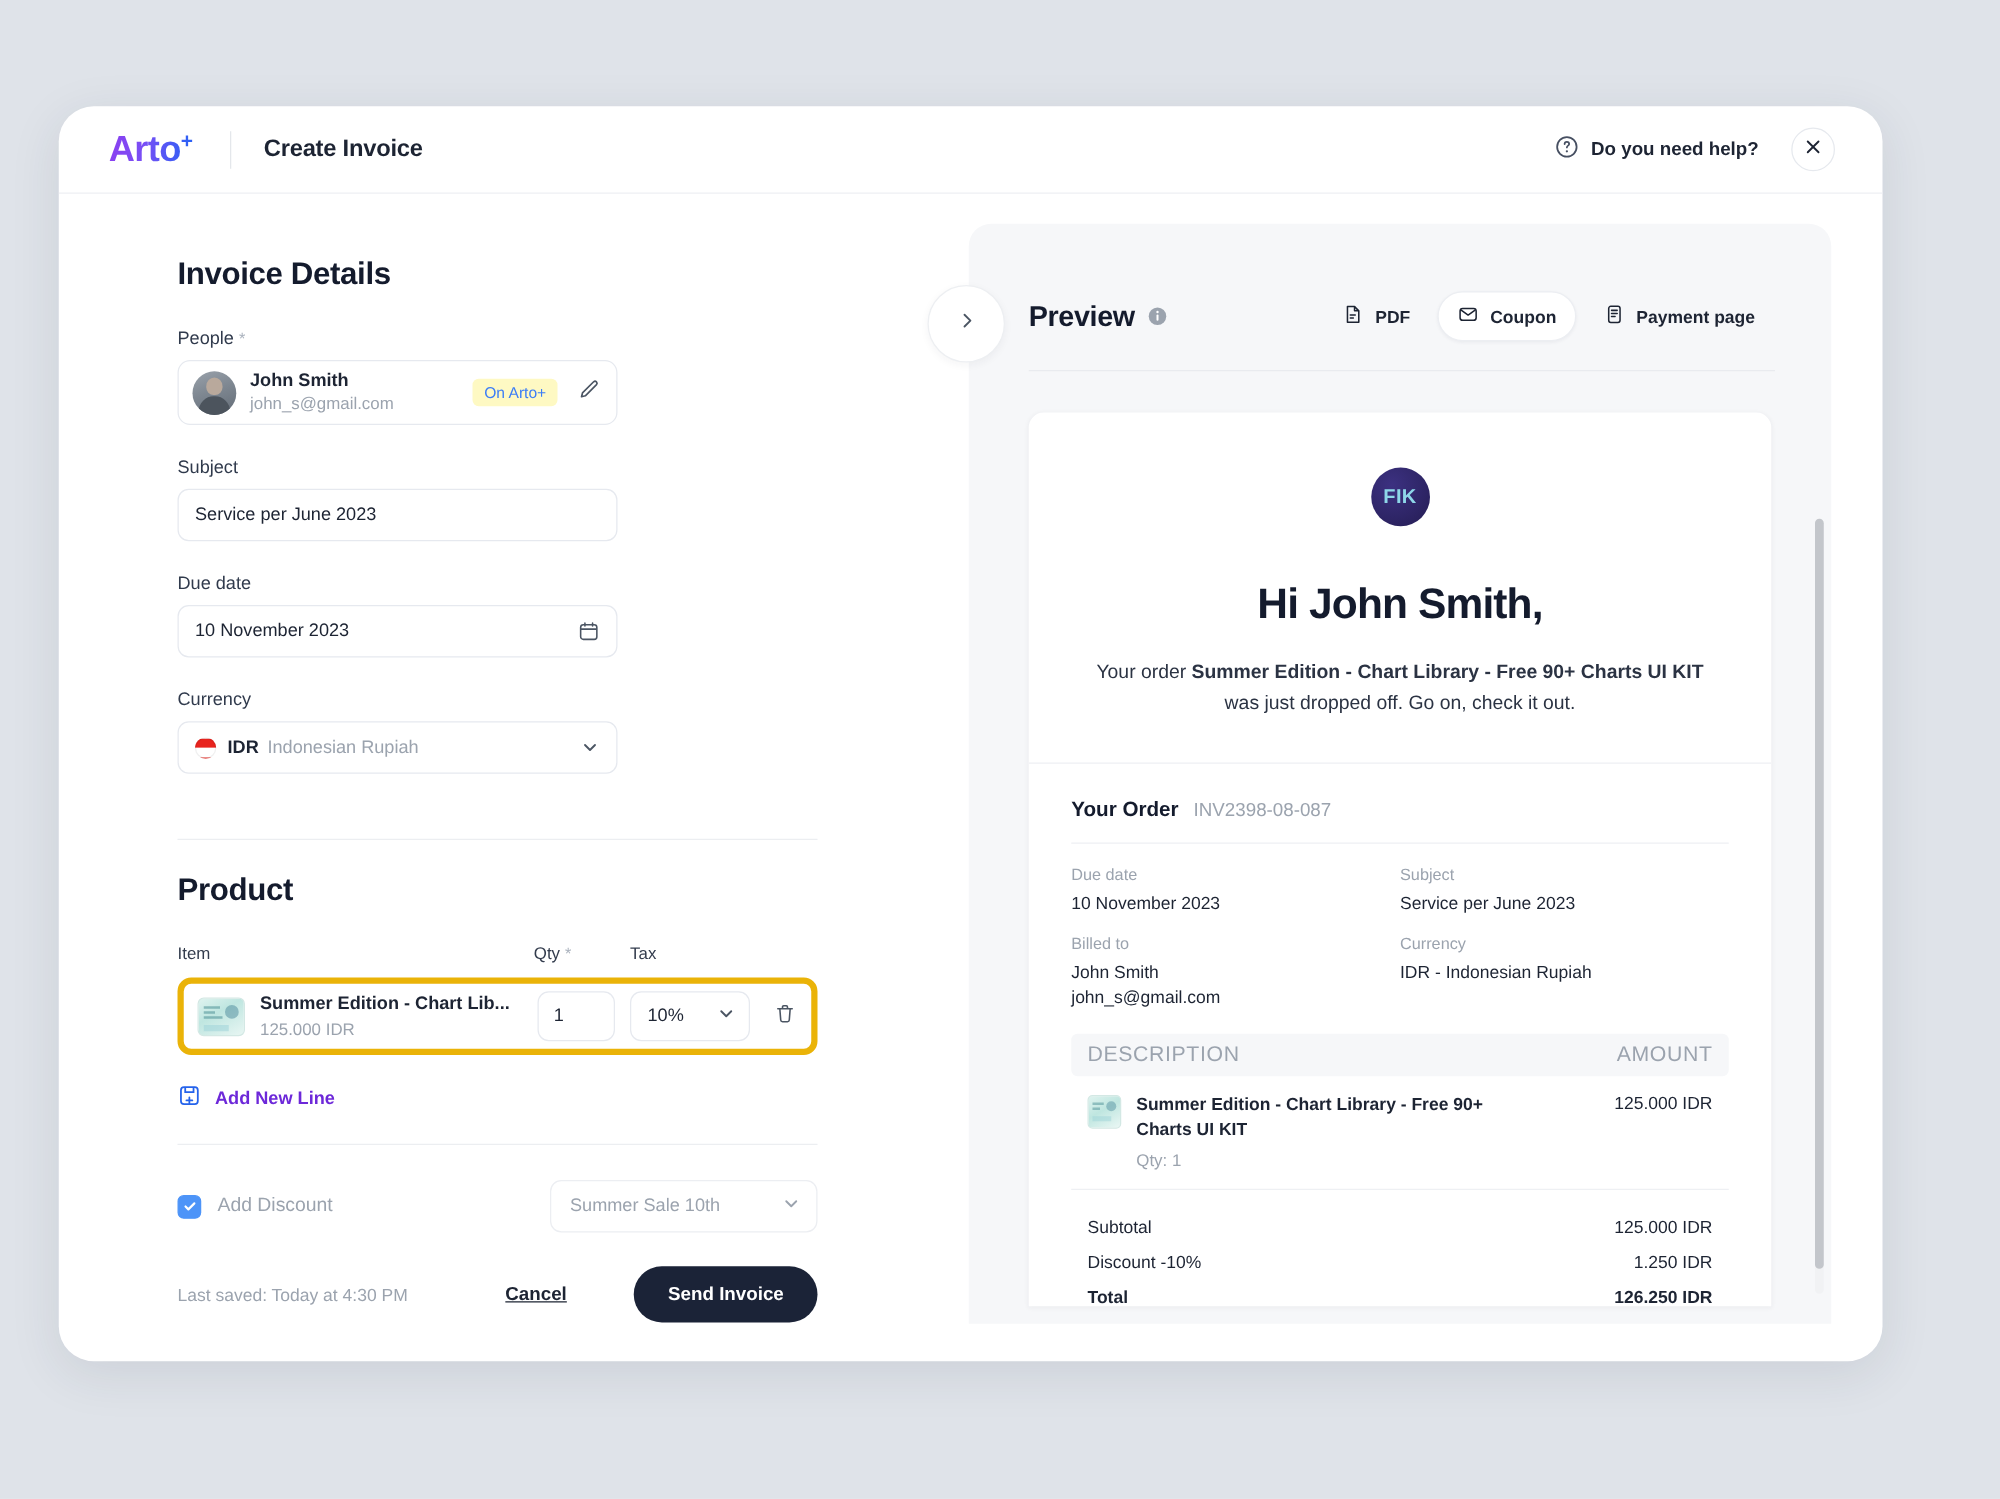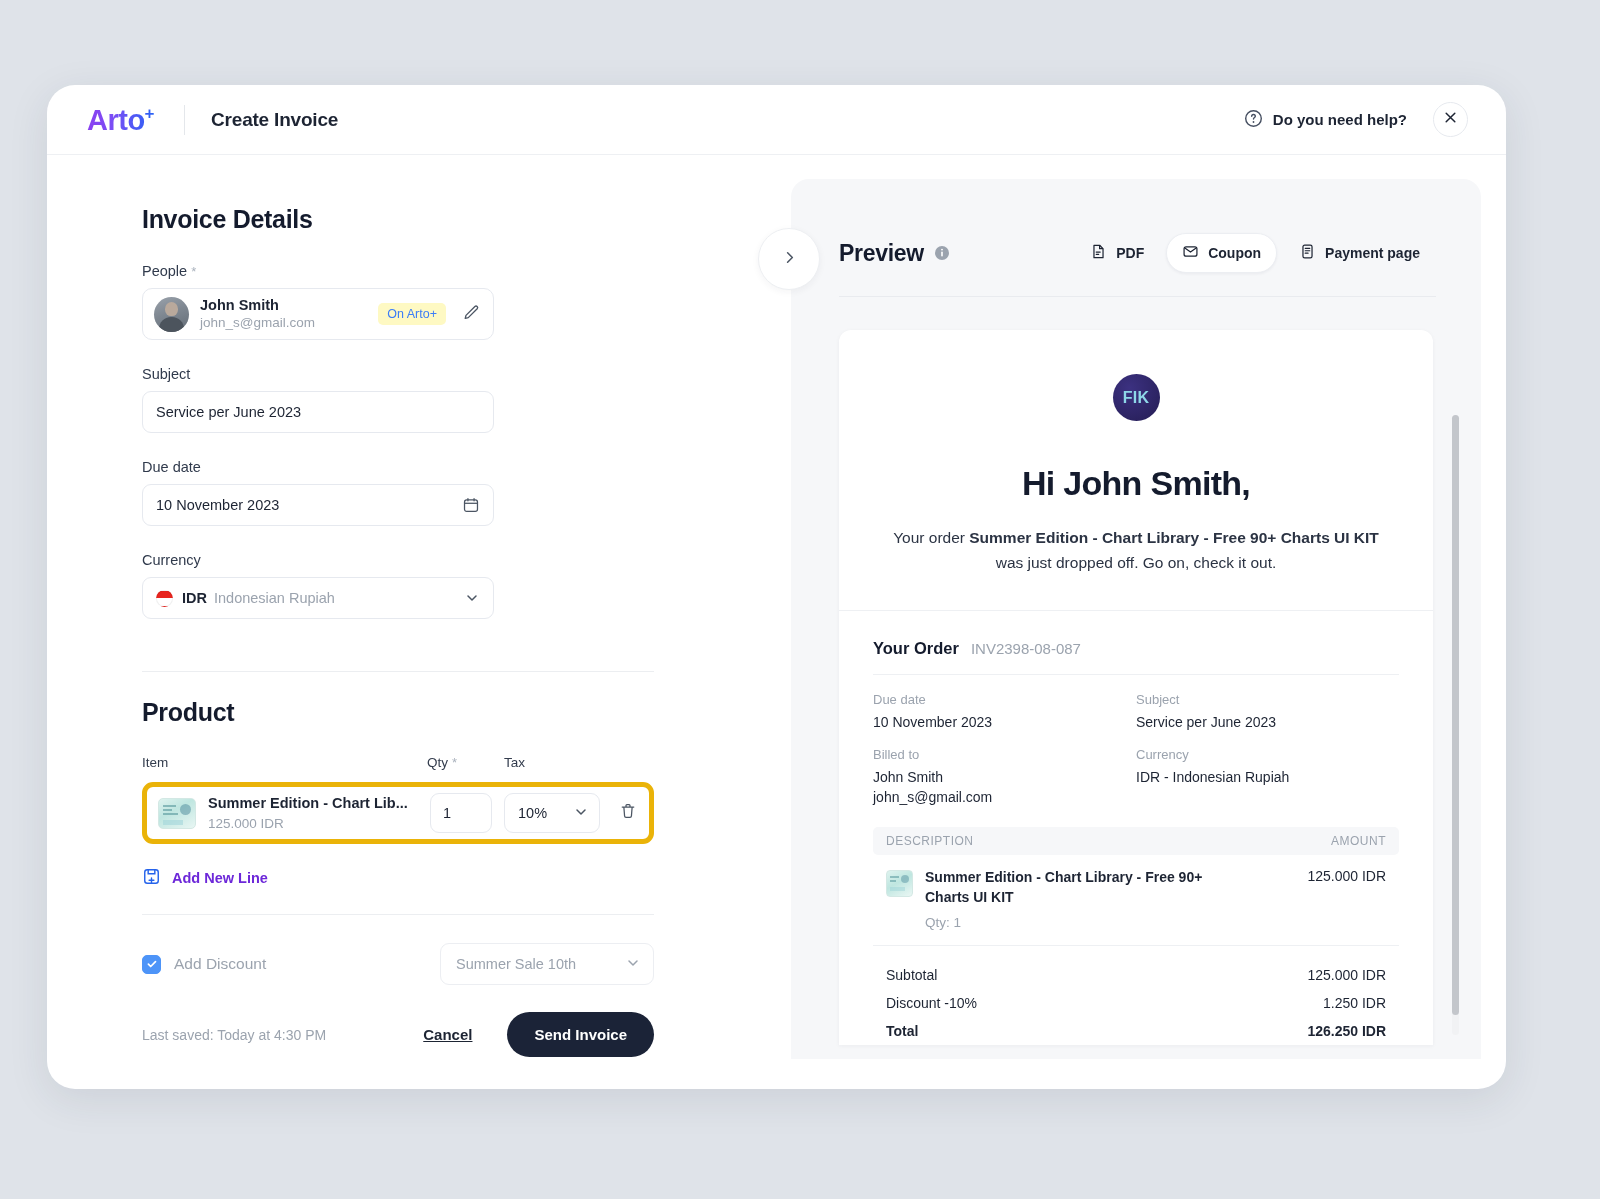--- a/index.html
+++ b/index.html
@@ -156,31 +156,31 @@
     width: 214px; height: 42px; border: 1px solid #eceef2; border-radius: 9px;
     display: flex; align-items: center; padding: 0 12px 0 15px;
     font-size: 14.5px; color: #9ba3ae; margin-left: auto;
   }
   .discount-select .chev { margin-left: auto; }
 
   .footer-bar { display: flex; align-items: center; width: 512px; }
   .saved-txt { font-size: 14px; color: #9ba3ae; }
   .cancel-btn {
     margin-left: auto; font-size: 15px; font-weight: bold; color: #1d2433;
-    text-decoration: underline; cursor: pointer; margin-right: 35px; text-align: right;
+    text-decoration: underline; cursor: pointer; margin-right: 54px; text-align: right;
   }
   .send-btn {
     background: #1b2337; color: #fff; font-size: 15px; font-weight: bold;
     border: none; border-radius: 24px; padding: 14px 27px; cursor: pointer;
     font-family: inherit;
   }
 
   
   .preview-panel {
-    position: absolute; left: 44px; top: 24px;
+    position: absolute; left: 28px; top: 24px;
     width: 690px; height: 880px;
     background: #f6f7f9; border-radius: 18px 18px 0 0;
   }
   .collapse-btn {
     position: absolute; left: -33px; top: 49px;
     width: 62px; height: 62px; border-radius: 50%;
     background: #fff; border: 1px solid #edeff2;
     display: flex; align-items: center; justify-content: center;
     cursor: pointer; z-index: 5;
     box-shadow: 0 2px 7px rgba(30,40,60,.05);
@@ -220,21 +220,21 @@
   .order-head { display: flex; align-items: baseline; gap: 12px; padding-bottom: 16px; border-bottom: 1px solid #eef0f3; }
   .order-head .ttl { font-size: 16.5px; font-weight: bold; color: #141b2d; }
   .order-head .num { font-size: 15px; color: #9ba3ae; }
 
   .meta-grid { display: grid; grid-template-columns: 1fr 1fr; row-gap: 15px; padding: 17px 0 20px 0; }
   .meta-k { font-size: 13px; color: #9ba3ae; margin-bottom: 5px; }
   .meta-v { font-size: 14px; color: #1d2433; line-height: 1.45; }
 
   .tbl-head {
     display: flex; background: #f6f7f9; border-radius: 5px;
-    padding: 7px 13px; font-size: 12px; color: #9ba3ae; letter-spacing: .5px;
+    padding: 7px 13px; font-size: 17px; color: #9ba3ae; letter-spacing: .5px;
   }
   .tbl-head .amt { margin-left: auto; }
   .line-item { display: flex; padding: 13px 13px 15px 13px; border-bottom: 1px solid #eef0f3; }
   .li-thumb {
     width: 27px; height: 27px; border-radius: 4px; flex: none; margin-top: 2px;
     background: linear-gradient(150deg,#dff3ef 0%, #bfe6e0 45%, #eaf7f4 100%);
     border: 1px solid #d3e8e4; position: relative; overflow: hidden;
   }
   .li-thumb i { position: absolute; display: block; background: #4c8f95; opacity: .5; }
   .li-thumb .l1 { left: 3px; top: 5px; width: 9px; height: 2px; }

